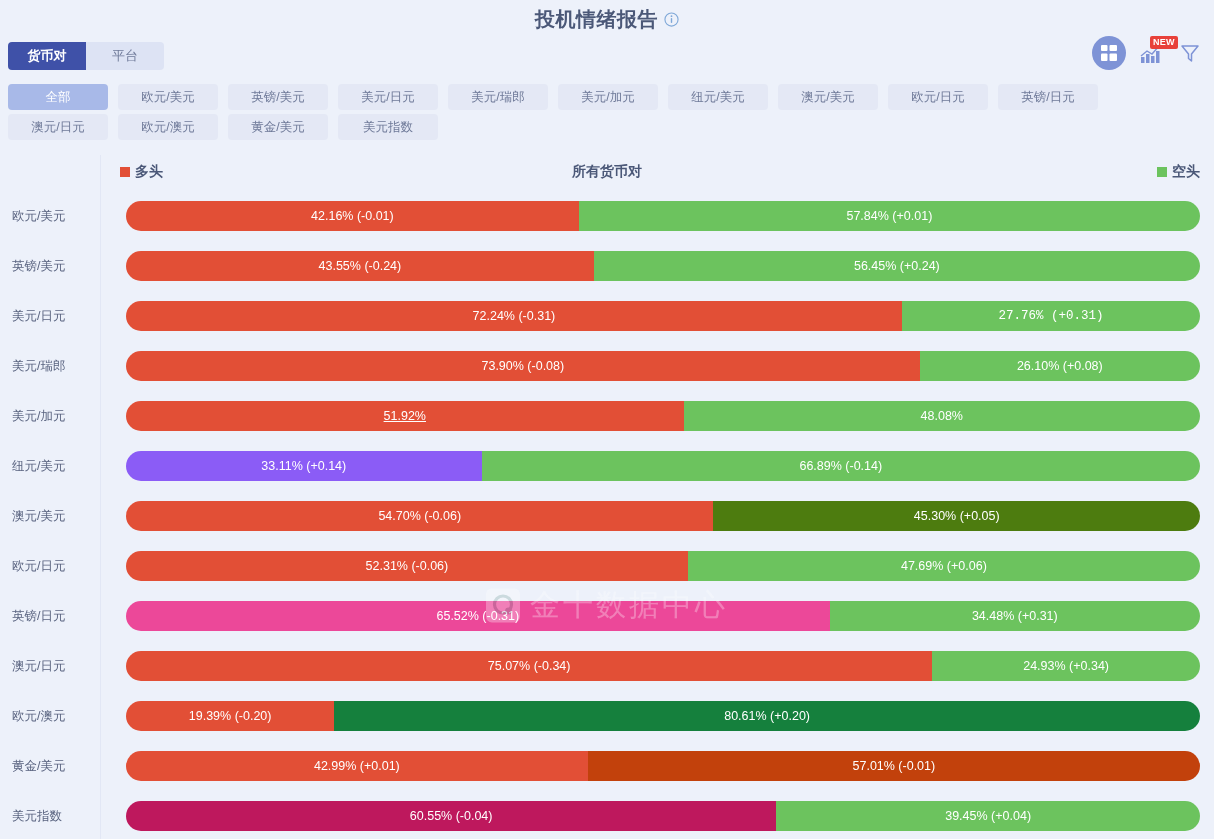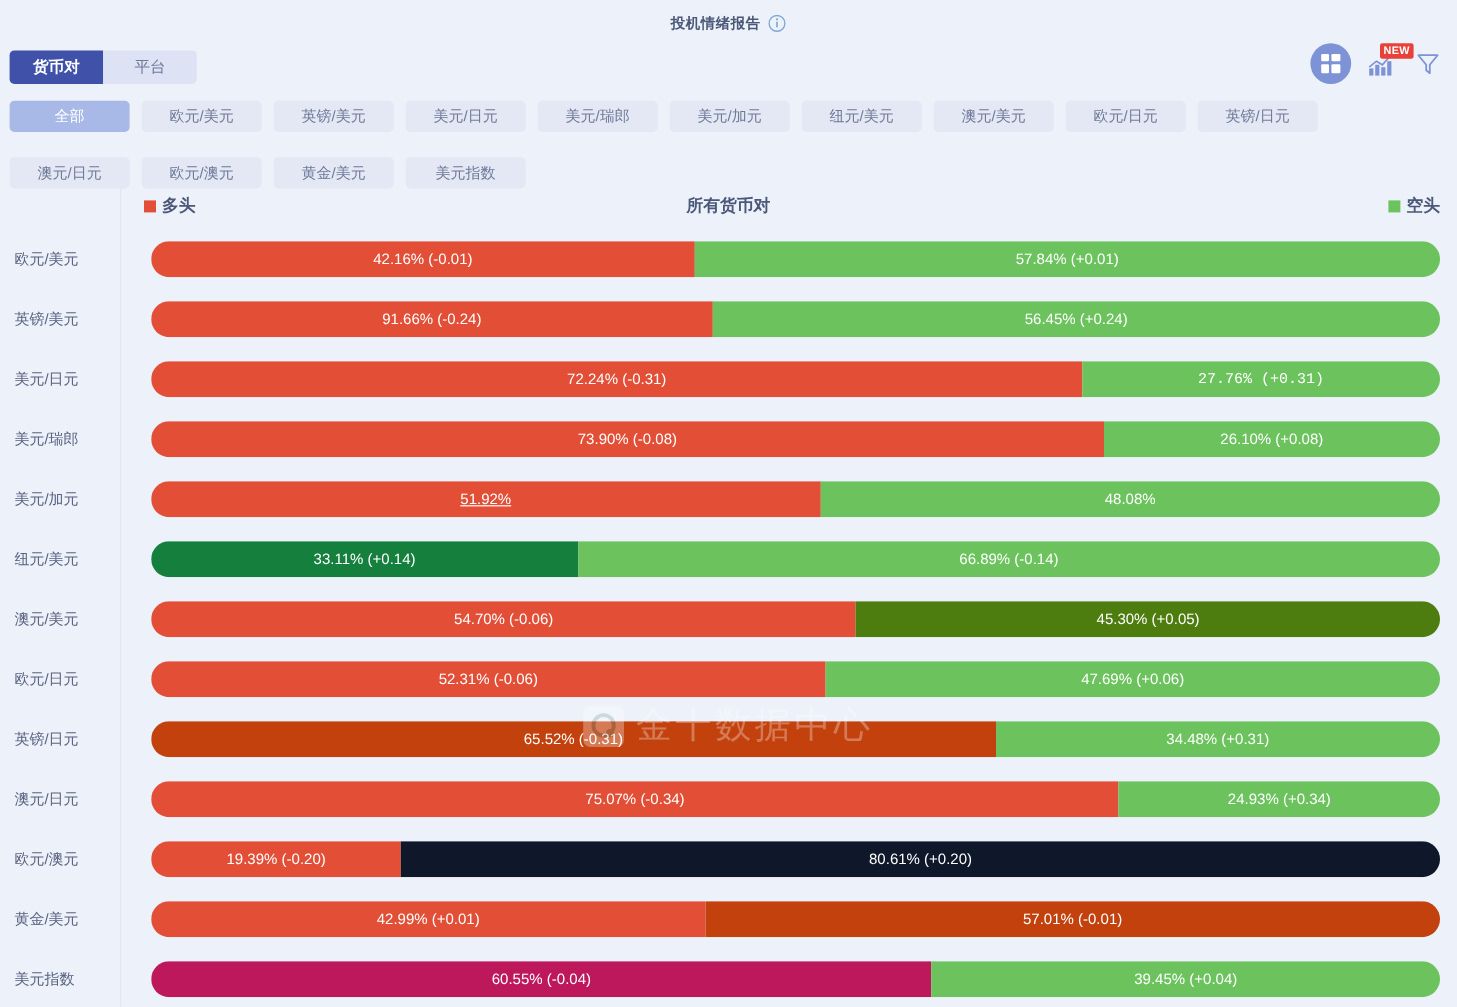--- a/index.html
+++ b/index.html
@@ -19,21 +19,21 @@
   
   .title-bar {
     position: absolute;
     top: 0; left: 0; right: 0;
     height: 38px;
     display: flex;
     align-items: center;
     justify-content: center;
   }
   .title-text {
-    font-size: 12px;
+    font-size: 20px;
     font-weight: bold;
     color: #4b5878;
     letter-spacing: .5px;
   }
   .info-icon {
     margin-left: 6px;
     width: 15px; height: 15px;
     display: inline-flex;
     align-items: center;
     justify-content: center;
@@ -104,21 +104,21 @@
   }
 
   
   .chips {
     position: absolute;
     top: 84px;
     left: 8px;
     right: 8px;
     display: flex;
     flex-wrap: wrap;
-    gap: 21px 10px;
+    gap: 4px 10px;
   }
   .chip {
     height: 26px;
     min-width: 76px;
     padding: 0 12px;
     display: flex;
     align-items: center;
     justify-content: center;
     background: #e4e8f5;
     color: #6f7a99;
@@ -369,21 +369,21 @@
   <div class="row">
         <div class="row-label">欧元/美元</div>
         <div class="bar-wrap">
           <div class="seg seg-long" style="width: 42.16%; background: rgb(226, 79, 54);">42.16% (-0.01)</div>
           <div class="seg seg-short" style="width: 57.84%; background: rgb(108, 195, 94);">57.84% (+0.01)</div>
         </div>
       </div>
       <div class="row">
         <div class="row-label">英镑/美元</div>
         <div class="bar-wrap">
-          <div class="seg seg-long" style="width: 43.55%; background: rgb(226, 79, 54);">91.66% (-0.24)</div>
+          <div class="seg seg-long" style="width: 43.55%; background: rgb(226, 79, 54);">43.55% (-0.24)</div>
           <div class="seg seg-short" style="width: 56.45%; background: rgb(108, 195, 94);">56.45% (+0.24)</div>
         </div>
       </div>
       <div class="row">
         <div class="row-label">美元/日元</div>
         <div class="bar-wrap">
           <div class="seg seg-long" style="width: 72.24%; background: rgb(226, 79, 54);">72.24% (-0.31)</div>
           <div class="seg seg-short" style="width: 27.76%; background: rgb(108, 195, 94); font-family: Liberation Mono, monospace;">27.76% (+0.31)</div>
         </div>
       </div>
@@ -397,57 +397,57 @@
       <div class="row">
         <div class="row-label">美元/加元</div>
         <div class="bar-wrap">
           <div class="seg seg-long" style="width: 51.92%; background: rgb(226, 79, 54); text-decoration: underline;">51.92%</div>
           <div class="seg seg-short" style="width: 48.08%; background: rgb(108, 195, 94);">48.08%</div>
         </div>
       </div>
       <div class="row">
         <div class="row-label">纽元/美元</div>
         <div class="bar-wrap">
-          <div class="seg seg-long" style="width: 33.11%; background: #15803d;">33.11% (+0.14)</div>
+          <div class="seg seg-long" style="width: 33.11%; background: #8b5cf6;">33.11% (+0.14)</div>
           <div class="seg seg-short" style="width: 66.89%; background: rgb(108, 195, 94);">66.89% (-0.14)</div>
         </div>
       </div>
       <div class="row">
         <div class="row-label">澳元/美元</div>
         <div class="bar-wrap">
           <div class="seg seg-long" style="width: 54.7%; background: rgb(226, 79, 54);">54.70% (-0.06)</div>
           <div class="seg seg-short" style="width: 45.3%; background: #4d7c0f;">45.30% (+0.05)</div>
         </div>
       </div>
       <div class="row">
         <div class="row-label">欧元/日元</div>
         <div class="bar-wrap">
           <div class="seg seg-long" style="width: 52.31%; background: rgb(226, 79, 54);">52.31% (-0.06)</div>
           <div class="seg seg-short" style="width: 47.69%; background: rgb(108, 195, 94);">47.69% (+0.06)</div>
         </div>
       </div>
       <div class="row">
         <div class="row-label">英镑/日元</div>
         <div class="bar-wrap">
-          <div class="seg seg-long" style="width: 65.52%; background: #c2410c;">65.52% (-0.31)</div>
+          <div class="seg seg-long" style="width: 65.52%; background: #ec4899;">65.52% (-0.31)</div>
           <div class="seg seg-short" style="width: 34.48%; background: rgb(108, 195, 94);">34.48% (+0.31)</div>
         </div>
       </div>
       <div class="row">
         <div class="row-label">澳元/日元</div>
         <div class="bar-wrap">
           <div class="seg seg-long" style="width: 75.07%; background: rgb(226, 79, 54);">75.07% (-0.34)</div>
           <div class="seg seg-short" style="width: 24.93%; background: rgb(108, 195, 94);">24.93% (+0.34)</div>
         </div>
       </div>
       <div class="row">
         <div class="row-label">欧元/澳元</div>
         <div class="bar-wrap">
           <div class="seg seg-long" style="width: 19.39%; background: rgb(226, 79, 54);">19.39% (-0.20)</div>
-          <div class="seg seg-short" style="width: 80.61%; background: #0f172a;">80.61% (+0.20)</div>
+          <div class="seg seg-short" style="width: 80.61%; background: #15803d;">80.61% (+0.20)</div>
         </div>
       </div>
       <div class="row">
         <div class="row-label">黄金/美元</div>
         <div class="bar-wrap">
           <div class="seg seg-long" style="width: 42.99%; background: rgb(226, 79, 54);">42.99% (+0.01)</div>
           <div class="seg seg-short" style="width: 57.01%; background: #c2410c;">57.01% (-0.01)</div>
         </div>
       </div>
       <div class="row">

